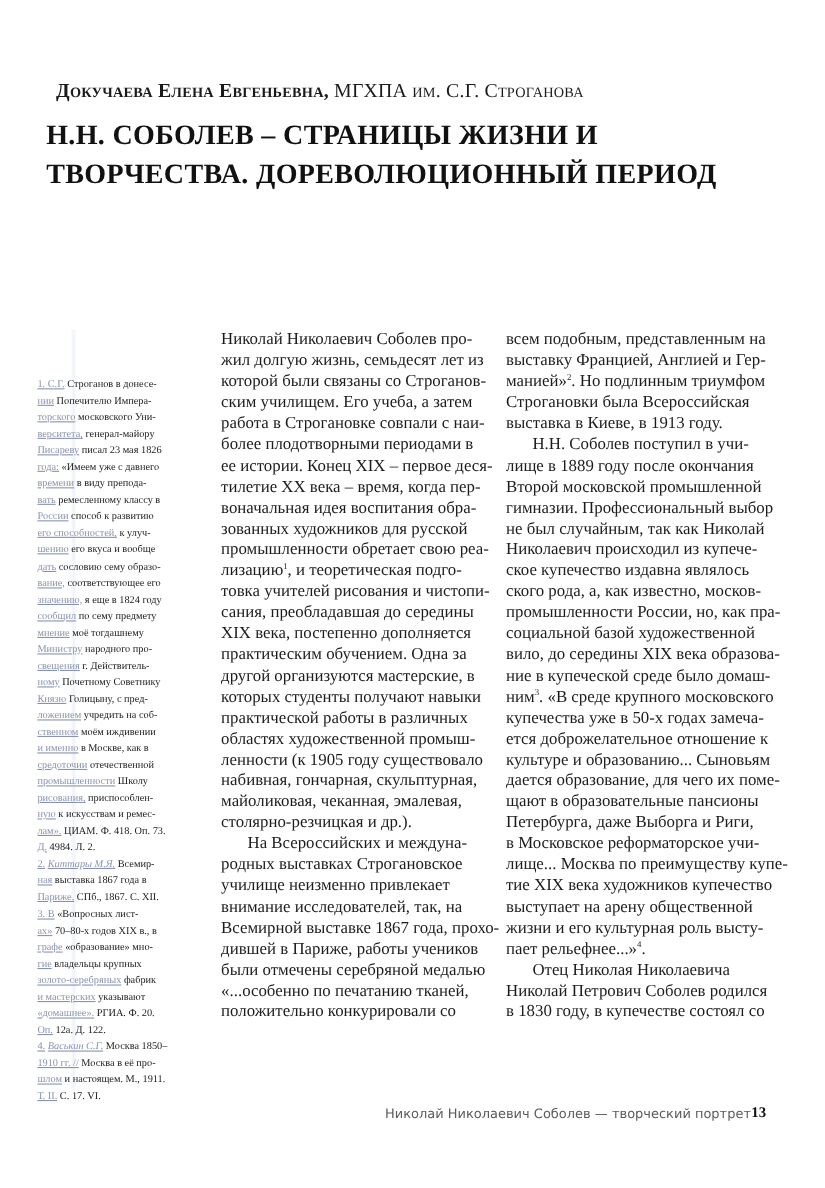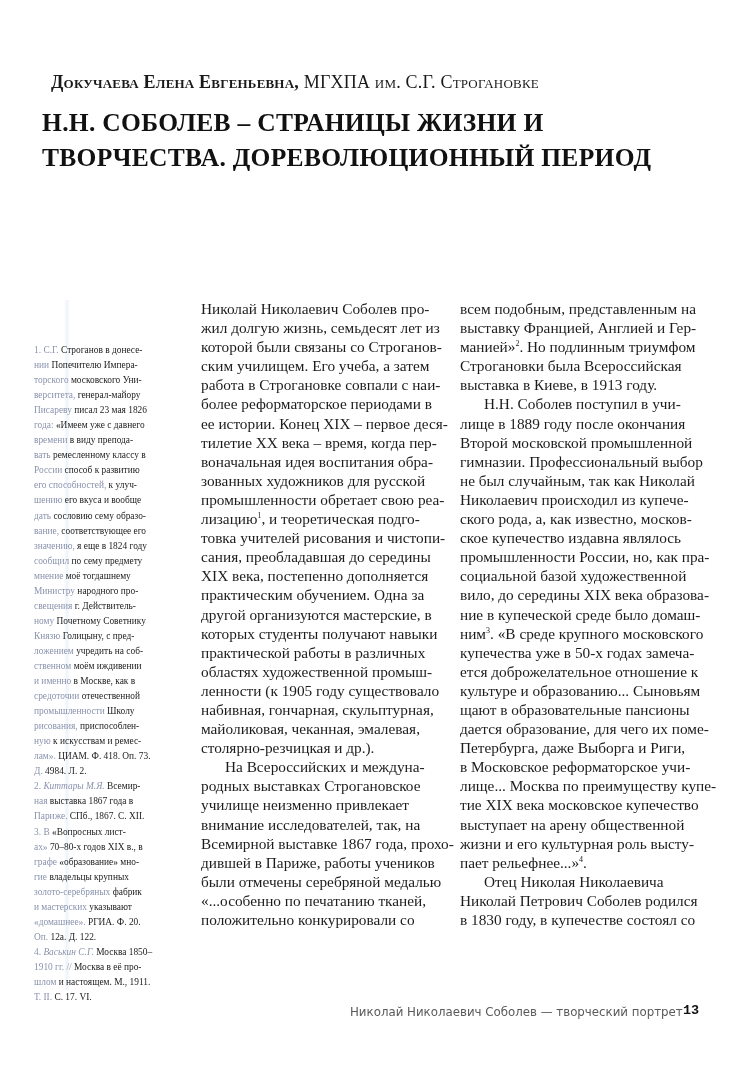--- a/index.html
+++ b/index.html
@@ -20,47 +20,47 @@
     position:absolute; left:42px; top:105px; width:640px;
     font-size:25.5px; font-weight:bold; line-height:35px; letter-spacing:0.3px; color:#111;
     text-transform:uppercase;
   }
   .title .line { display:block; white-space:nowrap; }
   .notes {
     position:absolute; left:34px; top:343px; width:125px;
     font-size:9.4px; line-height:15.05px; color:#222;
   }
   .notes .l { display:block; white-space:nowrap; }
-  .notes .l .dim { color:#8a93ad; }
+  .notes .l .dim { color:#8a93ad;text-decoration:underline; }
   .notes .i { font-style:italic;text-align:right; }
   .col {
     position:absolute; top:299px; width:250px; font-size:15.3px; line-height:19.1px; color:#1c1c1c;
   }
   .col1 { left:201px; }
   .col2 { left:460px; top:299px; }
   .col .l { display:block; white-space:nowrap; }
   .col .ind { padding-left:24px; }
   sup { font-size:8px; line-height:0; vertical-align:6px; }
   .footer-text {
     position:absolute; left:350px; top:1005px; font-family:"DejaVu Sans","Liberation Sans",sans-serif;
     font-size:11.8px; color:#5a5a5a; white-space:nowrap;
   }
   .page-num {
-    position:absolute; left:683px; top:1003px; font-family:Liberation Mono, monospace;
+    position:absolute; left:683px; top:1003px; font-family:Liberation Serif, serif;
     font-size:13.5px; font-weight:bold; color:#111;
   }
 </style>
 </head>
 <body>
 
 <div class="edge-shade"></div>
 
 <div class="author">
   <b>Докучаева Елена Евгеньевна,</b>
-  <span>МГХПА им. С.Г. Строгановке</span>
+  <span>МГХПА им. С.Г. Строганова</span>
 </div>
 
 <div class="title">
   <span class="line">Н.Н. Соболев – страницы жизни и</span>
   <span class="line">творчества. Дореволюционный период</span>
 </div>
 
 <div class="notes" id="notes">
     <span class="l"><span class="dim">1. С.Г.</span> Строганов в донесе-</span>
     <span class="l"><span class="dim">нии</span> Попечителю Импера-</span>
@@ -107,21 +107,21 @@
     <span class="l"><span class="dim">шлом</span> и настоящем. М., 1911.</span>
     <span class="l"><span class="dim">Т. II.</span> С. 17. VI.</span>
   </div>
 
 <div class="col col1" id="col1">
     <span class="l">Николай Николаевич Соболев про-</span>
     <span class="l">жил долгую жизнь, семьдесят лет из</span>
     <span class="l">которой были связаны со Строганов-</span>
     <span class="l">ским училищем. Его учеба, а затем</span>
     <span class="l">работа в Строгановке совпали с наи-</span>
-    <span class="l">более реформаторское периодами в</span>
+    <span class="l">более плодотворными периодами в</span>
     <span class="l">ее истории. Конец XIX – первое деся-</span>
     <span class="l">тилетие XX века – время, когда пер-</span>
     <span class="l">воначальная идея воспитания обра-</span>
     <span class="l">зованных художников для русской</span>
     <span class="l">промышленности обретает свою реа-</span>
     <span class="l">лизацию<sup>1</sup>, и теоретическая подго-</span>
     <span class="l">товка учителей рисования и чистопи-</span>
     <span class="l">сания, преобладавшая до середины</span>
     <span class="l">XIX века, постепенно дополняется</span>
     <span class="l">практическим обучением. Одна за</span>
@@ -148,36 +148,36 @@
     <span class="l">выставку Францией, Англией и Гер-</span>
     <span class="l">манией»<sup>2</sup>. Но подлинным триумфом</span>
     <span class="l">Строгановки была Всероссийская</span>
     <span class="l">выставка в Киеве, в 1913 году.</span>
     <span class="l ind">Н.Н. Соболев поступил в учи-</span>
     <span class="l">лище в 1889 году после окончания</span>
     <span class="l">Второй московской промышленной</span>
     <span class="l">гимназии. Профессиональный выбор</span>
     <span class="l">не был случайным, так как Николай</span>
     <span class="l">Николаевич происходил из купече-</span>
+    <span class="l">ское купечество издавна являлось</span>
     <span class="l">ского рода, а, как известно, москов-</span>
-    <span class="l">ское купечество издавна являлось</span>
     <span class="l">промышленности России, но, как пра-</span>
     <span class="l">социальной базой художественной</span>
     <span class="l">вило, до середины XIX века образова-</span>
     <span class="l">ние в купеческой среде было домаш-</span>
     <span class="l">ним<sup>3</sup>. «В среде крупного московского</span>
     <span class="l">купечества уже в 50-х годах замеча-</span>
     <span class="l">ется доброжелательное отношение к</span>
     <span class="l">культуре и образованию... Сыновьям</span>
+    <span class="l">дается образование, для чего их поме-</span>
     <span class="l">щают в образовательные пансионы</span>
-    <span class="l">дается образование, для чего их поме-</span>
     <span class="l">Петербурга, даже Выборга и Риги,</span>
     <span class="l">в Московское реформаторское учи-</span>
     <span class="l">лище... Москва по преимуществу купе-</span>
-    <span class="l">тие XIX века московское купечество</span>
+    <span class="l">тие XIX века художников купечество</span>
     <span class="l">выступает на арену общественной</span>
     <span class="l">жизни и его культурная роль высту-</span>
     <span class="l">пает рельефнее...»<sup>4</sup>.</span>
     <span class="l ind">Отец Николая Николаевича</span>
     <span class="l">Николай Петрович Соболев родился</span>
     <span class="l">в 1830 году, в купечестве состоял со</span>
   </div>
 
 <div class="footer-text">Николай Николаевич Соболев — творческий портрет</div>
 <div class="page-num">13</div>

